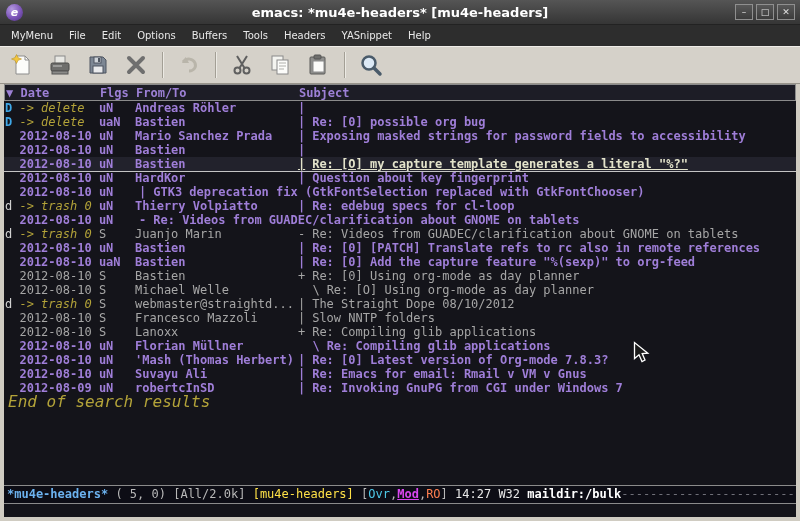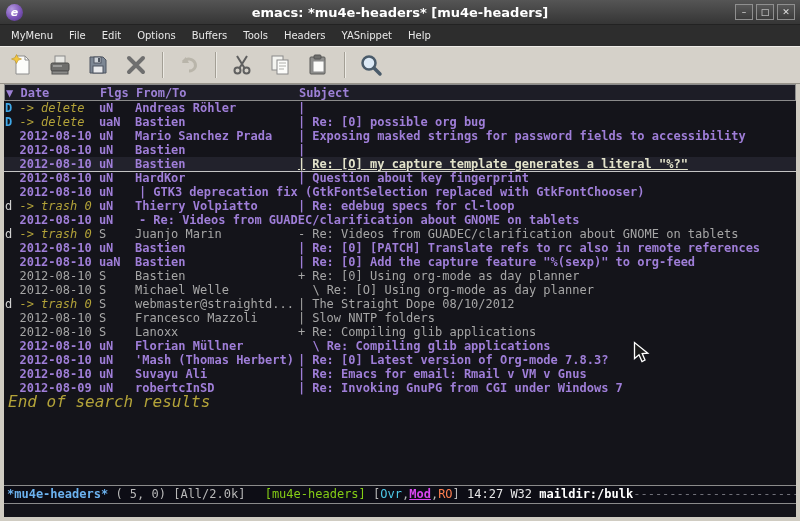--- a/index.html
+++ b/index.html
@@ -55,21 +55,21 @@
   .current .c-subject, .current .c-prefix { color:#e3e3cb; text-decoration:underline; }
 
   .end-line { height:14px; line-height:14px; padding-left:4px; color:#b3a339; font-style:italic; font-size:16px; }
 
   
   .mode-line { height:19px; flex:0 0 auto; background:#0d0d15; border-top:1px solid #8b8b8b;
     border-bottom:1px solid #8b8b8b; font-family:"DejaVu Sans Mono","Liberation Mono",monospace;
     font-size:12px; line-height:16px; padding-left:3px; white-space:pre; overflow:hidden; }
   .ml-buffer { color:#6cb2ef; font-weight:bold; }
   .ml-plain  { color:#b8b8b8; }
-  .ml-mode   { color:#84cc16;margin-left:12px; }
+  .ml-mode   { color:#fde047; }
   .ml-ovr    { color:#4ec9e8; }
   .ml-mod    { color:#d946ef; font-weight:bold;text-decoration:underline; }
   .ml-ro     { color:#ff7f50; }
   .ml-white  { color:#e8e8e8; }
   .ml-dir    { color:#ffffff; font-weight:bold; }
   .ml-dashes { color:#6f6f78; }
   .echo-area { height:13px; flex:0 0 auto; background:#14141a; }
 
   .cursor { position:absolute; left:633px; top:341px; z-index:50; }
 </style>

